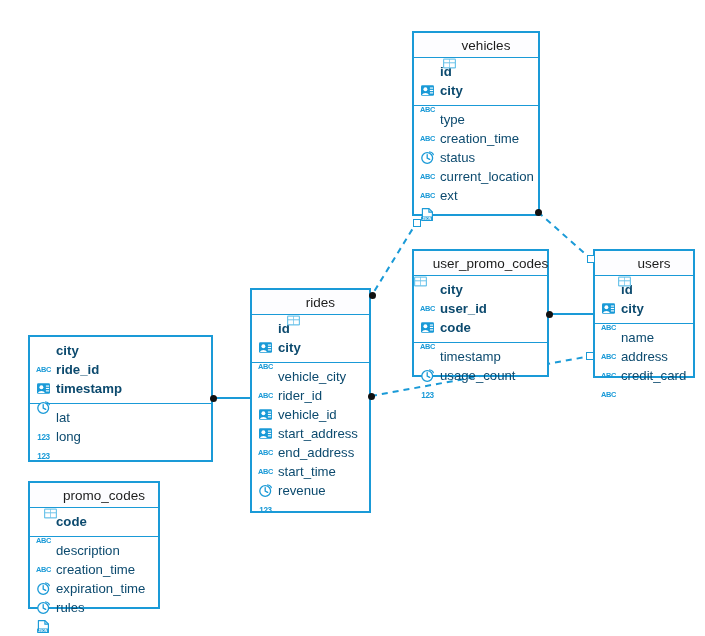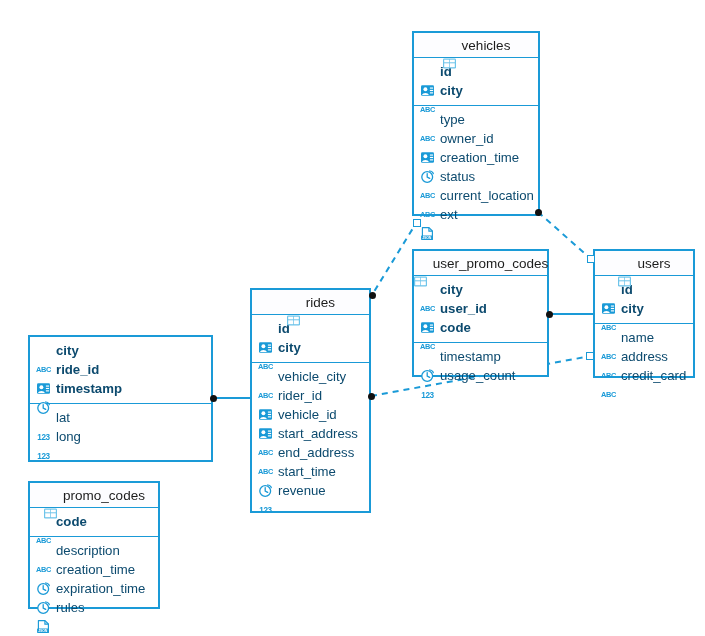--- a/index.html
+++ b/index.html
@@ -167,33 +167,20 @@
           <span class="ic">
             <svg width="15" height="15" viewBox="0 0 15 15">
               <text x="7.5" y="10.2" text-anchor="middle" font-family="Liberation Sans, sans-serif" font-size="7.4" font-weight="bold" fill="#1a9ad7" letter-spacing="-0.3">ABC</text>
             </svg>
           </span>
           <span class="col-name">type</span>
         </div>
         <div class="col-row">
           <span class="ic">
             <svg width="15" height="15" viewBox="0 0 15 15">
-              <rect x="1" y="2.2" width="13" height="10.6" rx="1.3" fill="#1a9ad7"></rect>
-              <circle cx="5.4" cy="6.2" r="1.95" fill="#ffffff"></circle>
-              <path d="M2.0 12.0 C2.5 9.2 8.3 9.2 8.8 12.0 Z" fill="#ffffff"></path>
-              <rect x="9.9" y="4.5" width="3.2" height="1.15" fill="#ffffff"></rect>
-              <rect x="9.9" y="6.9" width="3.2" height="1.15" fill="#ffffff"></rect>
-              <rect x="9.9" y="9.3" width="3.2" height="1.15" fill="#ffffff"></rect>
-            </svg>
-          </span>
-          <span class="col-name">owner_id</span>
-        </div>
-        <div class="col-row">
-          <span class="ic">
-            <svg width="15" height="15" viewBox="0 0 15 15">
               <circle cx="7.2" cy="8.0" r="5.4" fill="#ffffff" stroke="#1a9ad7" stroke-width="1.3"></circle>
               <path d="M7.2 4.6 L7.2 8.0 L9.7 9.4" fill="none" stroke="#1a9ad7" stroke-width="1.3" stroke-linecap="round"></path>
               <path d="M9.6 2.0 C11.6 2.1 12.9 3.2 13.3 4.7" fill="none" stroke="#1a9ad7" stroke-width="1.25" stroke-linecap="round"></path>
             </svg>
           </span>
           <span class="col-name">creation_time</span>
         </div>
         <div class="col-row">
           <span class="ic">
             <svg width="15" height="15" viewBox="0 0 15 15">

